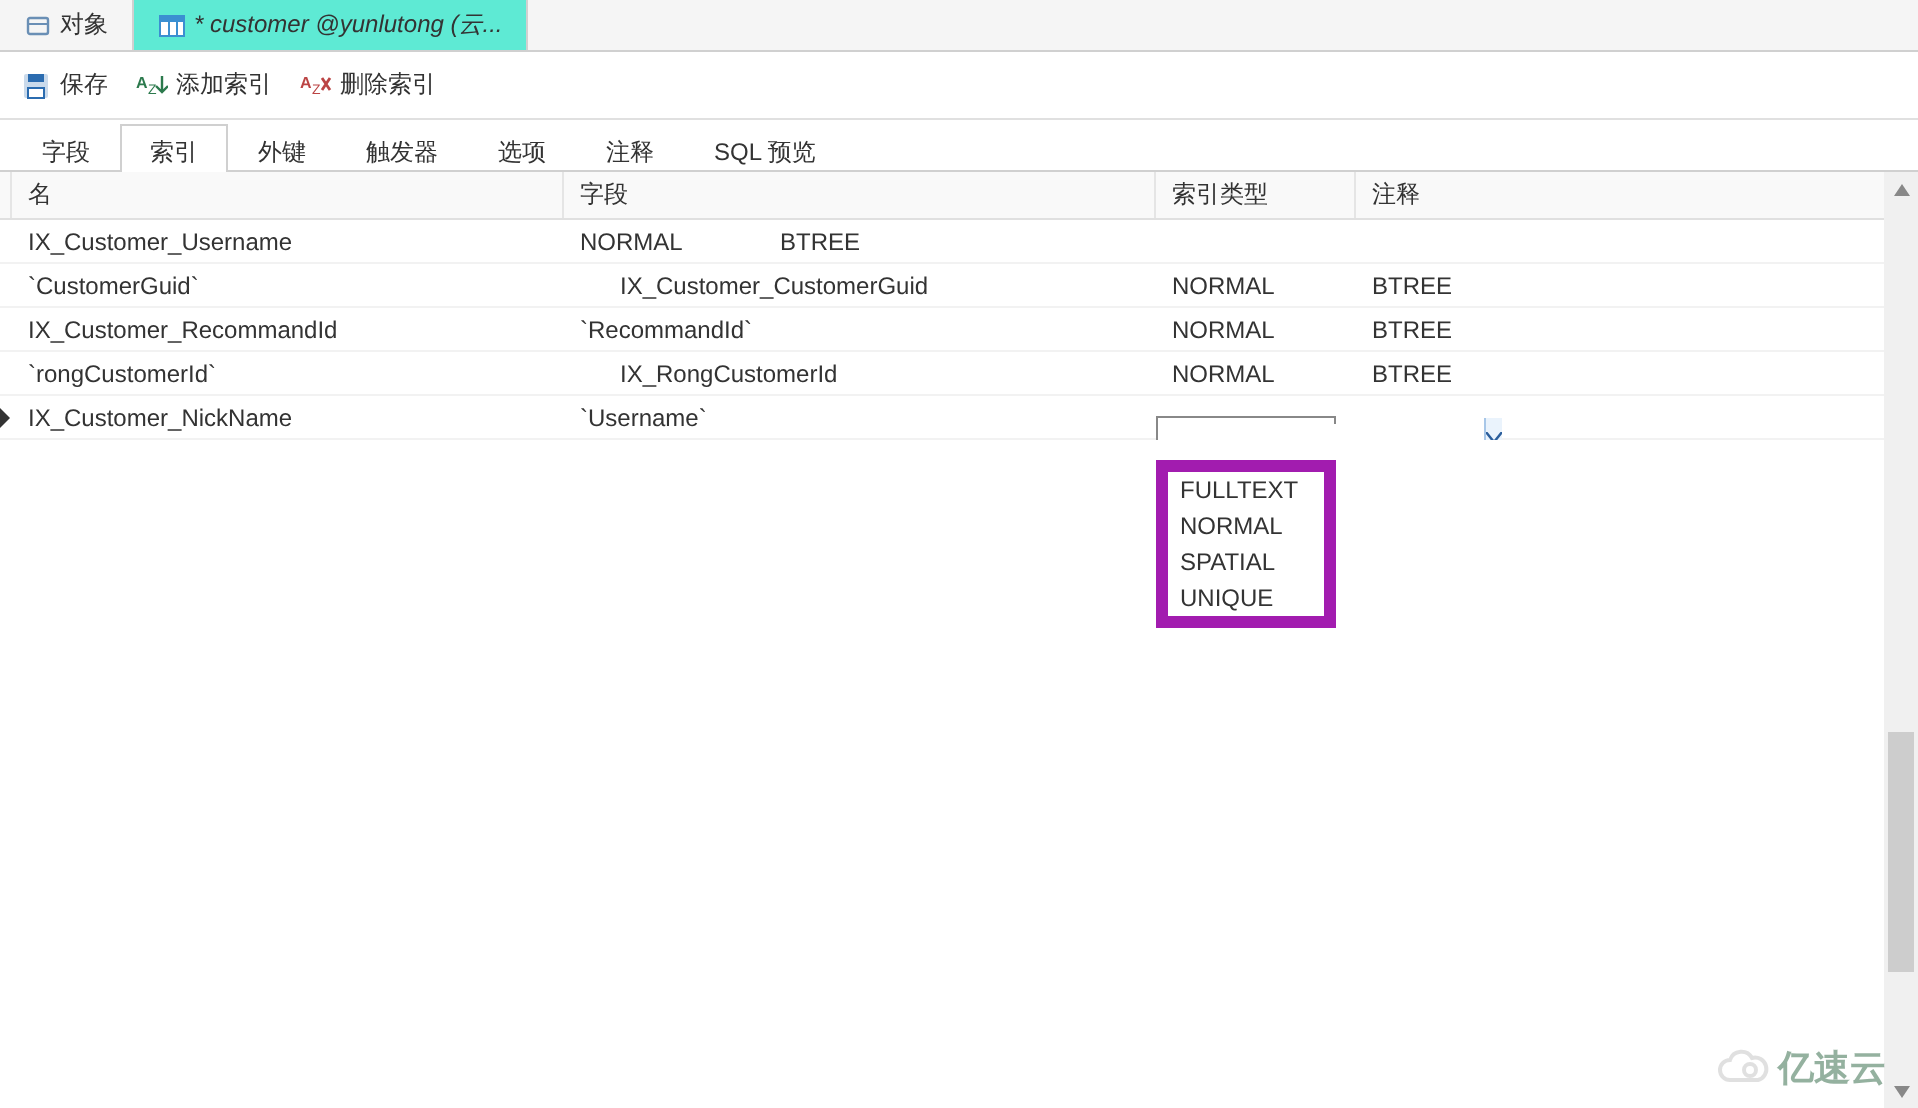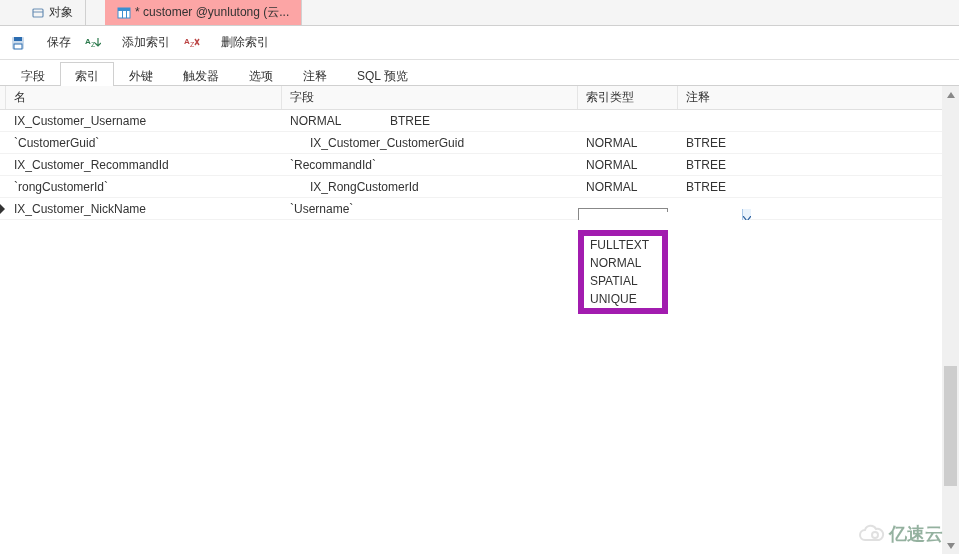--- a/index.html
+++ b/index.html
@@ -3,25 +3,25 @@
 <meta charset="utf-8">
 <style>
 * { box-sizing: border-box; margin: 0; padding: 0; }
 body {
   width: 959px; height: 554px;
   font-family: "Microsoft YaHei", "Segoe UI", Arial, sans-serif;
   font-size: 12px; color: #333; background: #fff;
   position: relative; overflow: hidden;
 }
 .tabs-top { display: flex; background: #f5f5f5; border-bottom: 1px solid #d0d0d0; height: 26px; }
-.tab-top { padding: 4px 12px; display: flex; align-items: center; gap: 4px; border-right: 1px solid #d0d0d0; cursor: default; margin-left: 19px; }
-.tab-top.active { background: #fca5a5; }
+.tab-top { padding: 4px 12px; display: flex; align-items: center; gap: 4px; border-right: 1px solid #d0d0d0; cursor: default; }
+.tab-top.active { background: #5eead4; font-style: italic; }
 .tab-top .icon { width: 14px; height: 14px; display: inline-flex; align-items: center; justify-content: center; }
 .toolbar { display: flex; align-items: center; gap: 14px; padding: 6px 10px; border-bottom: 1px solid #e0e0e0; height: 34px; }
-.tool-btn { display: flex; align-items: center; gap: 21px; cursor: default; }
+.tool-btn { display: flex; align-items: center; gap: 4px; cursor: default; }
 .tool-btn .icon { width: 16px; height: 16px; display: inline-flex; align-items: center; justify-content: center; }
 .tabs-sub { display: flex; border-bottom: 1px solid #d0d0d0; height: 26px; padding: 0 6px; }
 .tab-sub { padding: 5px 14px; cursor: default; border: 1px solid transparent; border-bottom: none; margin-top: 2px; }
 .tab-sub.active { border-color: #d0d0d0; background: #fff; position: relative; }
 .tab-sub.active::after { content: ""; position: absolute; left: 0; right: 0; bottom: -1px; height: 1px; background: #fff; }
 .grid-area { position: relative; }
 .grid-header { display: flex; background: #f9f9f9; border-bottom: 1px solid #e0e0e0; height: 24px; align-items: center; }
 .grid-header .col { padding: 0 8px; border-right: 1px solid #e5e5e5; height: 100%; display: flex; align-items: center; color: #333; font-weight: normal; }
 .row { display: flex; height: 22px; align-items: center; border-bottom: 1px solid #f2f2f2; }
 .row .col { padding: 0 8px; }

